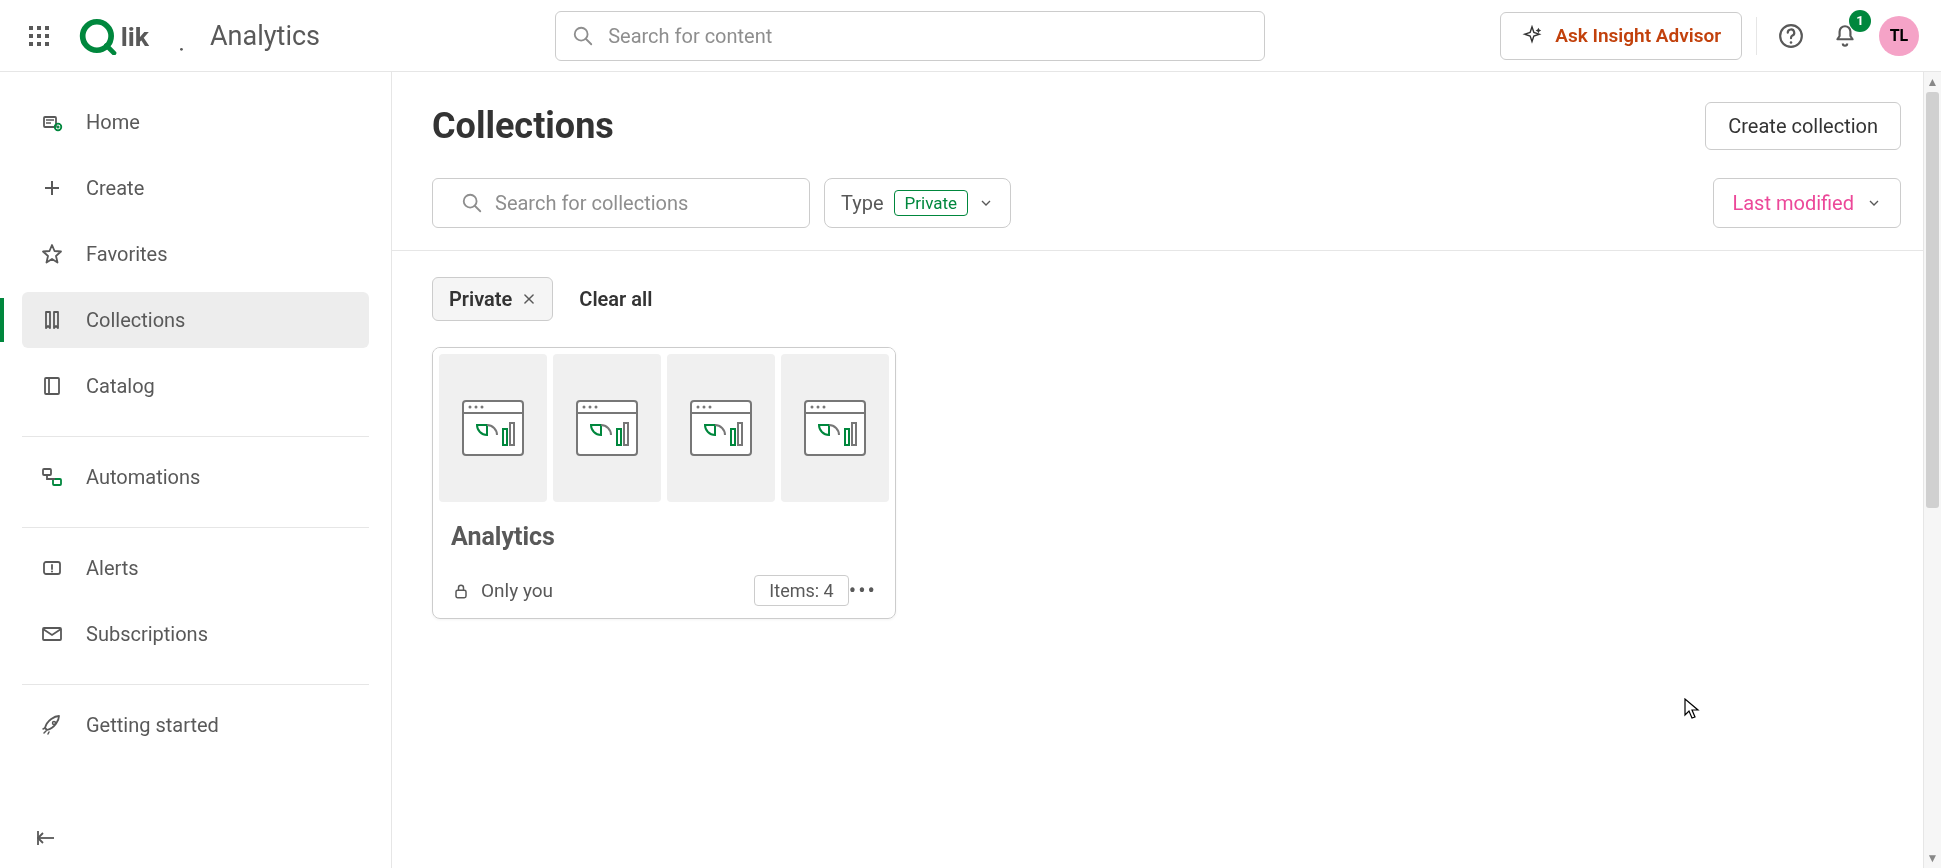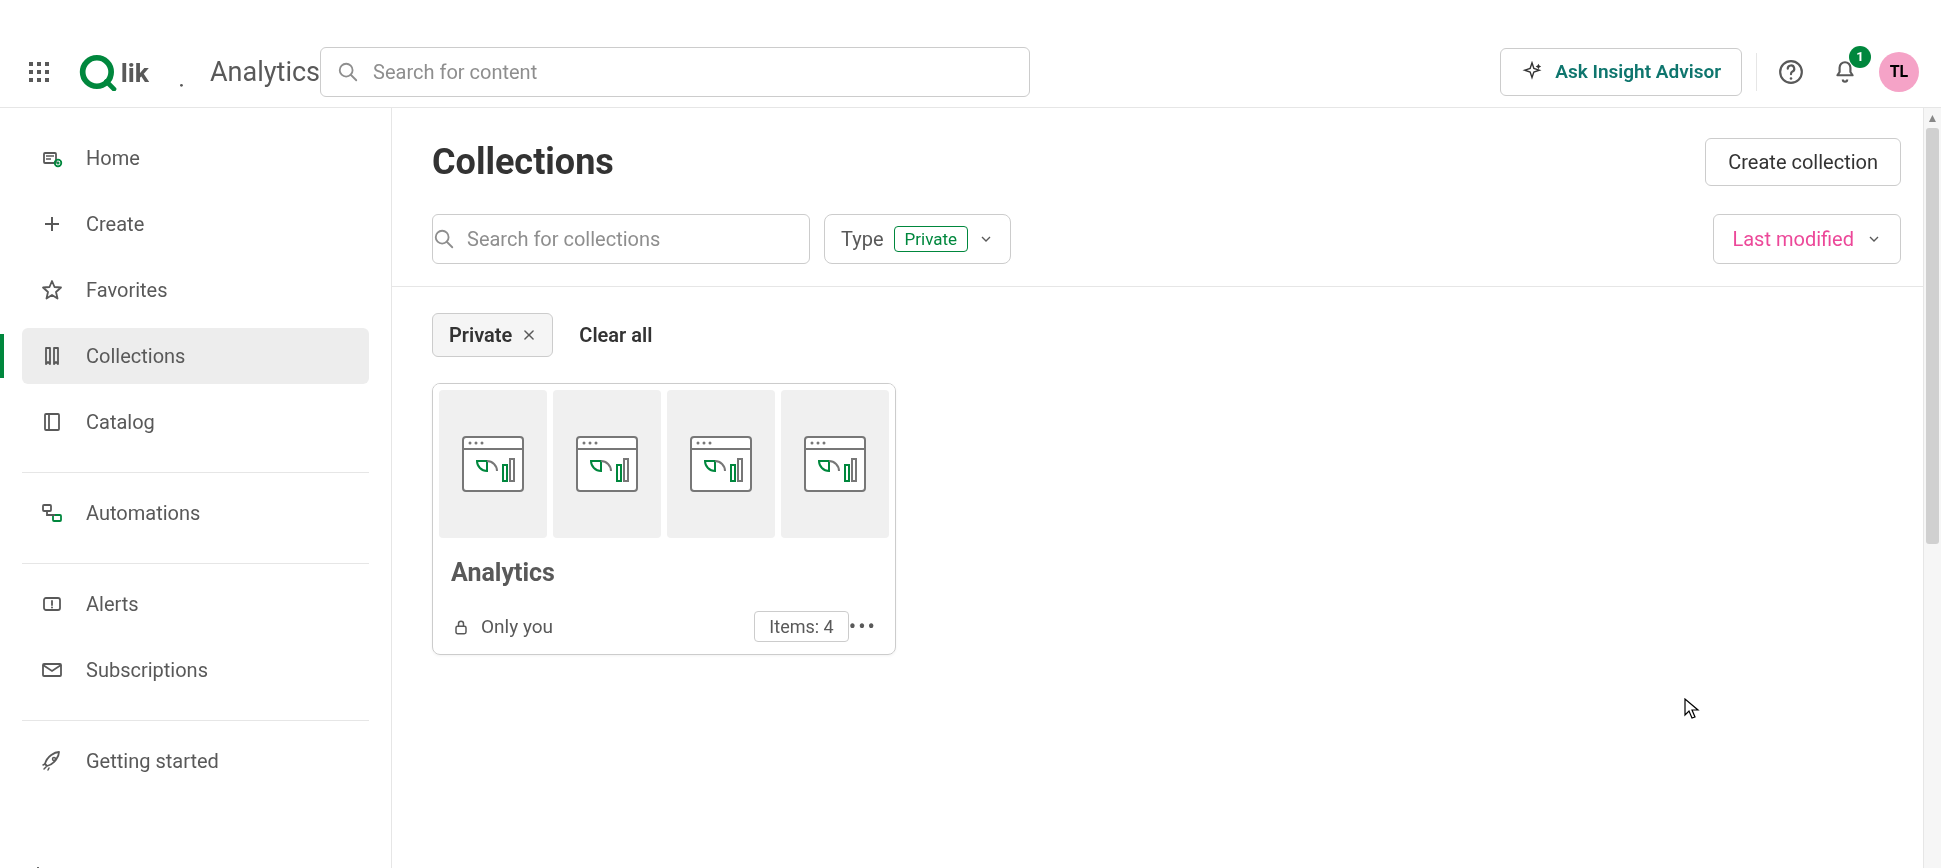--- a/index.html
+++ b/index.html
@@ -5,41 +5,40 @@
   * { box-sizing: border-box; margin: 0; padding: 0; font-family: -apple-system, BlinkMacSystemFont, "Segoe UI", Roboto, Helvetica, Arial, sans-serif; }
   body { background: #fff; color: #333; width: 1941px; height: 868px; overflow: hidden; }
 
   
   .topbar {
     height: 72px;
     border-bottom: 1px solid #e6e6e6;
     display: flex;
     align-items: center;
     padding: 8px 22px;
-    margin-top: 36px;
   }
   .apps-btn { width: 34px; height: 34px; display: flex; align-items: center; justify-content: center; cursor: pointer; margin-right: 22px; }
   .apps-btn svg { display: block; }
   .logo { display: flex; align-items: center; margin-right: 22px; }
   .logo svg { height: 38px; }
   .app-title { font-size: 27px; color: #595959; }
-  .search-wrap { flex: 1; display: flex; justify-content: flex-start; }
+  .search-wrap { flex: 1; display: flex; justify-content: center; }
   .search-box {
     width: 710px; height: 50px; border: 1px solid #ccc; border-radius: 6px;
     display: flex; align-items: center; padding: 0 16px; color: #8e8e8e;
   }
   .search-box input {
     border: none; outline: none; font-size: 20px; flex: 1; margin-left: 14px; color: #333;
   }
   .search-box input::placeholder { color: #8e8e8e; }
   .top-right { display: flex; align-items: center; gap: 14px; }
   .ask-btn {
     height: 48px; border: 1px solid #ccc; border-radius: 6px; padding: 0 20px;
     display: flex; align-items: center; gap: 12px; font-size: 19px; font-weight: 600;
-    background: #fff; cursor: pointer; color: #0f766e;
+    background: #fff; cursor: pointer; color: #c2410c;
   }
   .divider-v { width: 1px; height: 38px; background: #e6e6e6; }
   .icon-btn { width: 40px; height: 40px; display: flex; align-items: center; justify-content: center; cursor: pointer; position: relative; }
   .bell-wrap { position: relative; }
   .badge {
     position: absolute; top: -6px; right: -6px;
     background: #00873d; color: #fff; border-radius: 50%;
     width: 22px; height: 22px; display: flex; align-items: center; justify-content: center;
     font-size: 13px; font-weight: 700;
   }
@@ -77,21 +76,21 @@
   .page-header { display: flex; align-items: center; justify-content: space-between; margin-bottom: 28px; }
   .page-title { font-size: 36px; font-weight: 700; color: #333; }
   .create-btn {
     height: 48px; border: 1px solid #ccc; border-radius: 6px; padding: 0 22px;
     font-size: 20px; background: #fff; cursor: pointer; color: #333;
   }
 
   .filter-row { display: flex; align-items: center; gap: 14px; margin-bottom: 22px; }
   .coll-search {
     width: 378px; height: 50px; border: 1px solid #ccc; border-radius: 6px;
-    display: flex; align-items: center; padding: 0 0;
+    display: flex; align-items: center; padding: 0 28px;
   }
   .coll-search input { border: none; outline: none; font-size: 20px; flex: 1; margin-left: 12px; }
   .coll-search input::placeholder { color: #8e8e8e; }
   .type-filter {
     height: 50px; border: 1px solid #ccc; border-radius: 8px; padding: 0 16px;
     display: flex; align-items: center; gap: 10px; font-size: 20px; background: #fff; cursor: pointer;
     color: #595959;
   }
   .type-filter .tag {
     border: 1.5px solid #00873d; color: #00873d; padding: 2px 10px; border-radius: 4px; font-size: 17px;

